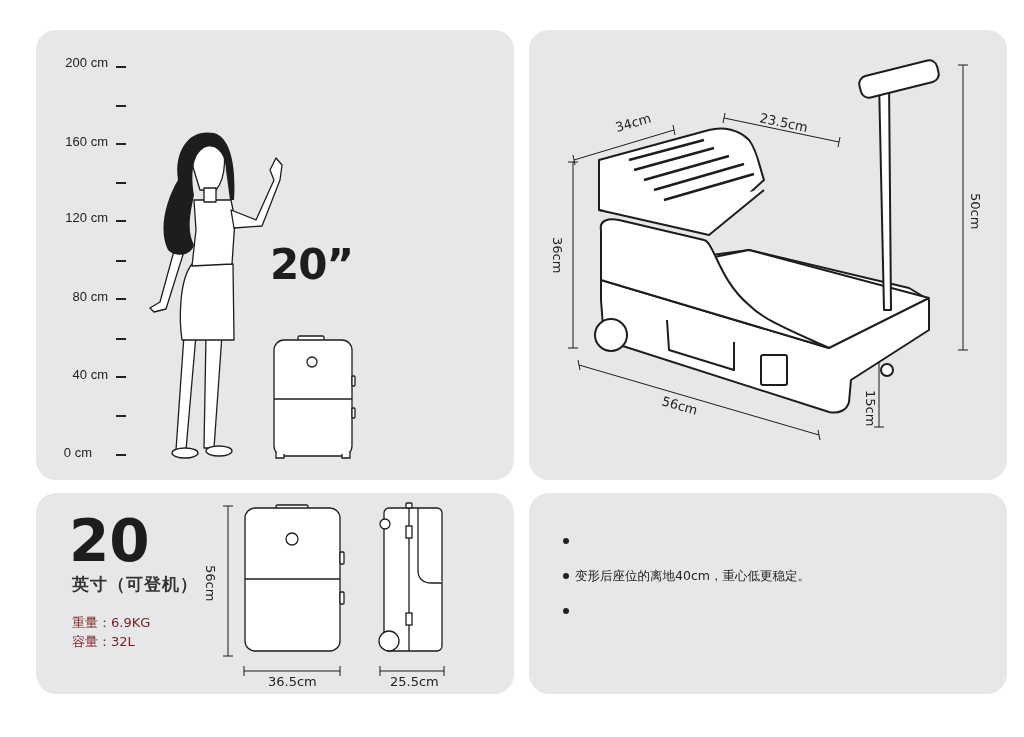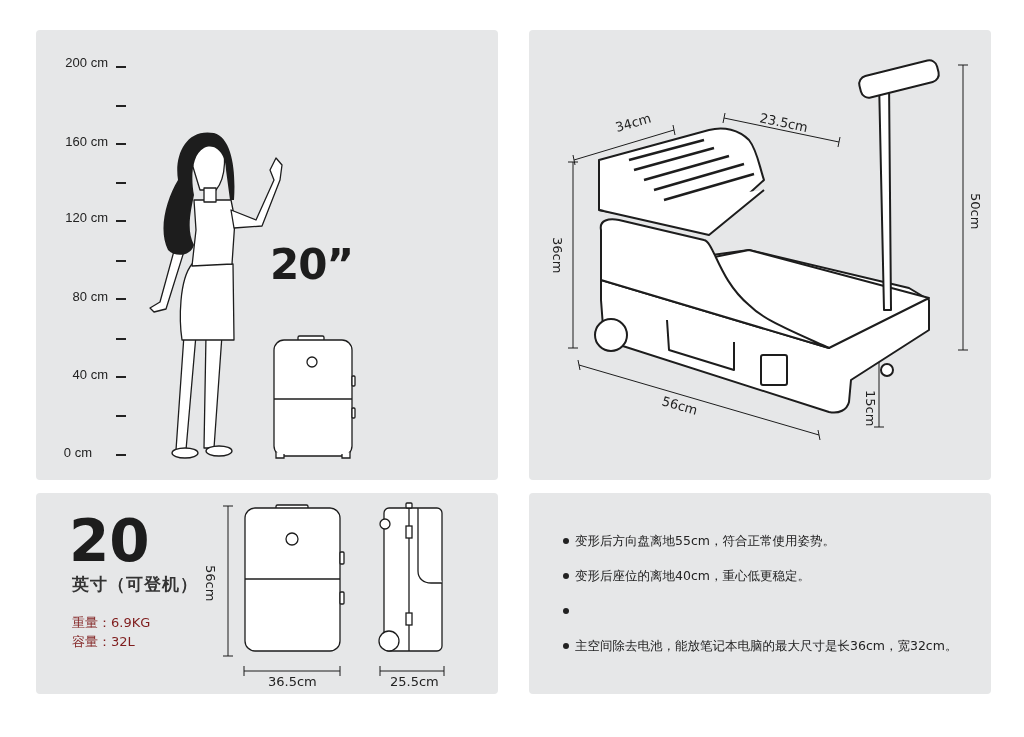--- a/index.html
+++ b/index.html
@@ -1,17 +1,17 @@
 <!DOCTYPE html>
 <html><head>
 <meta charset="utf-8">
 <style>
   html,body{margin:0;padding:0;background:#ffffff;}
   body{width:1024px;height:737px;position:relative;overflow:hidden;font-family:"DejaVu Sans","Liberation Sans",sans-serif;color:#1a1a1a;}
-  .panel{position:absolute;background:#e6e7e8;border-radius:4px;overflow:hidden;}
+  .panel{position:absolute;background:#e6e7e8;border-radius:20px;overflow:hidden;padding-left:16px;}
   #p-tl{left:36px;top:30px;width:462px;height:450px;}
   #p-tr{left:529px;top:30px;width:462px;height:450px;}
   #p-bl{left:36px;top:493px;width:462px;height:201px;}
   #p-br{left:529px;top:493px;width:462px;height:201px;}
   .ruler-label{position:absolute;right:0;font-size:13px;color:#222;text-align:right;white-space:nowrap;font-family:"Liberation Sans",sans-serif;}
   .tick{position:absolute;width:10px;height:2px;background:#222;}
   .big20q{position:absolute;left:234px;top:210px;font-size:42px;font-weight:bold;color:#1d1d1d;letter-spacing:-1px;font-family:"DejaVu Sans",sans-serif;}
   svg{position:absolute;overflow:visible;}
   .dim{font-size:13px;fill:#222;font-family:"DejaVu Sans",sans-serif;}
   .big20{position:absolute;left:33px;top:14px;font-size:58px;font-weight:bold;color:#1d1d1d;font-family:"DejaVu Sans",sans-serif;}
@@ -178,17 +178,16 @@
       <rect x="370" y="33" width="6" height="12"></rect>
       <rect x="370" y="120" width="6" height="12"></rect>
     </g>
     <text class="dim" x="170" y="72" transform="rotate(90 170 72)">56cm</text>
     <text class="dim" x="232" y="193">36.5cm</text>
     <text class="dim" x="354" y="193">25.5cm</text>
   </svg>
 </div>
 
 <div class="panel" id="p-br">
-  <div class="feat" style="top:40px;"><span class="dot"></span><span>变形后方向盘离地55cm，符合正常使用姿势。</span></div>
+  <div class="feat" style="top:40px;"><span class="dot"></span></div>
   <div class="feat" style="top:75px;"><span class="dot"></span><span>变形后座位的离地40cm，重心低更稳定。</span></div>
   <div class="feat" style="top:110px;"><span class="dot"></span></div>
-  <div class="feat" style="top:145px;"><span class="dot"></span><span>主空间除去电池，能放笔记本电脑的最大尺寸是长36cm，宽32cm。</span></div>
 </div>
 
 </body></html>

